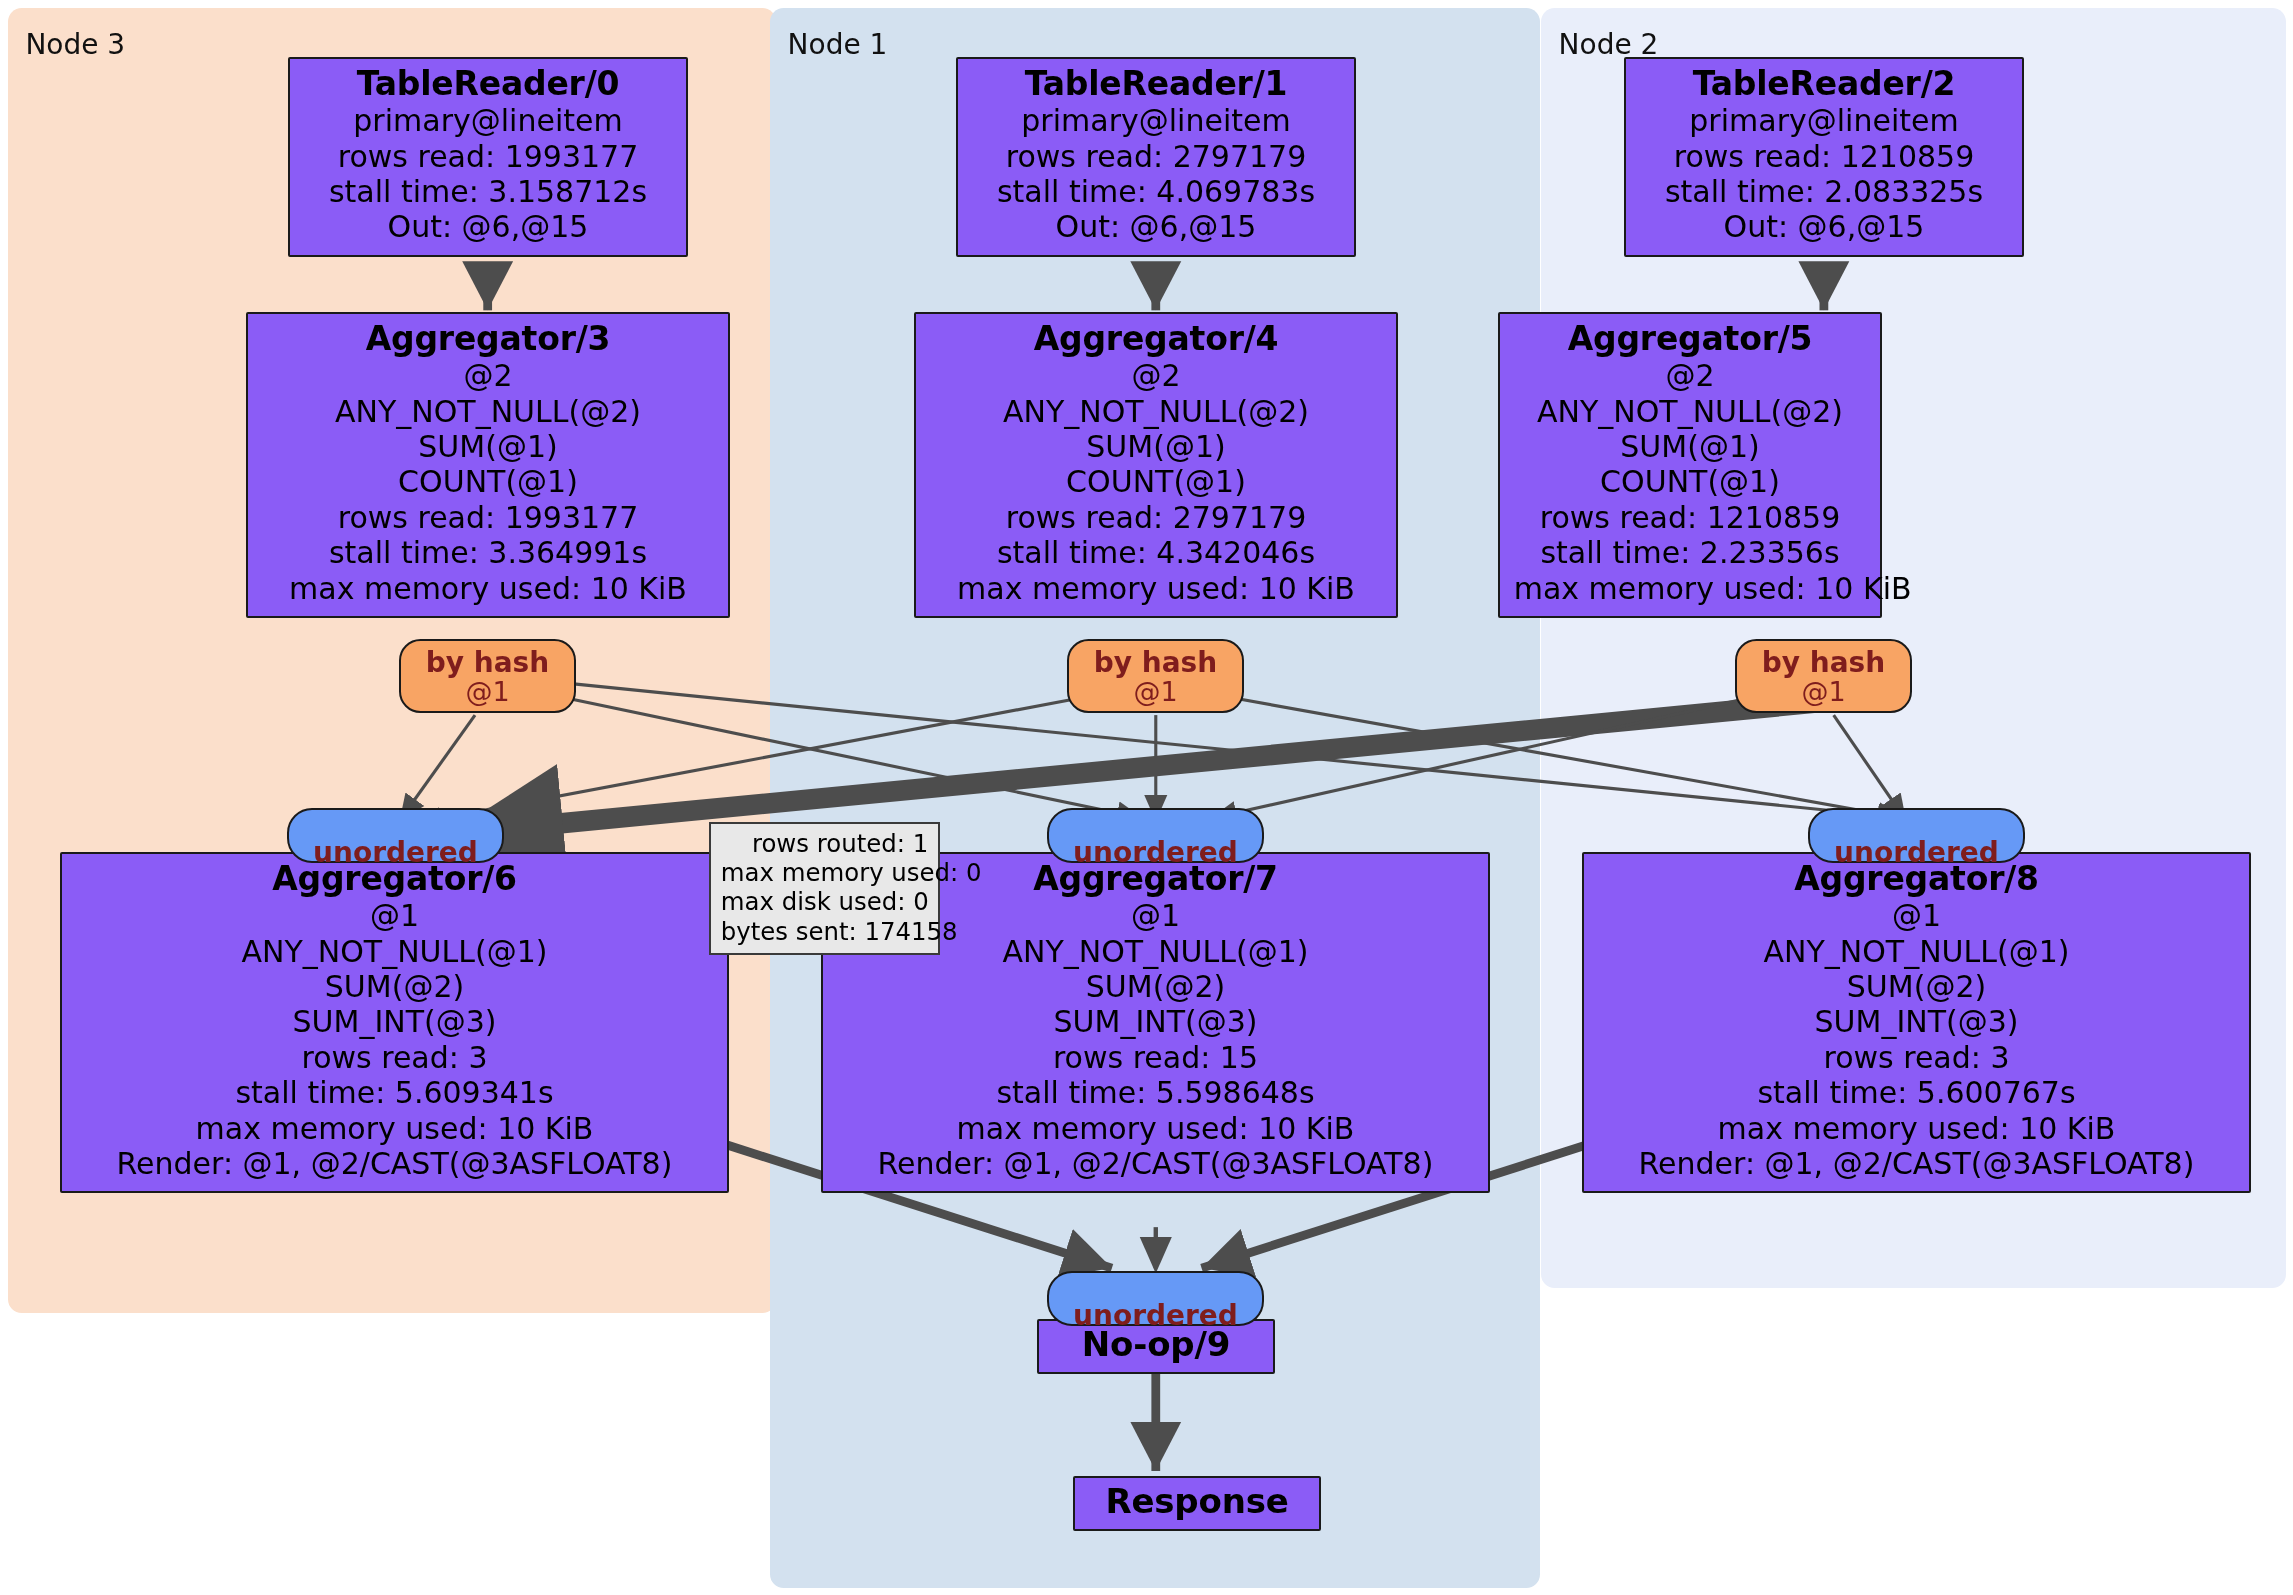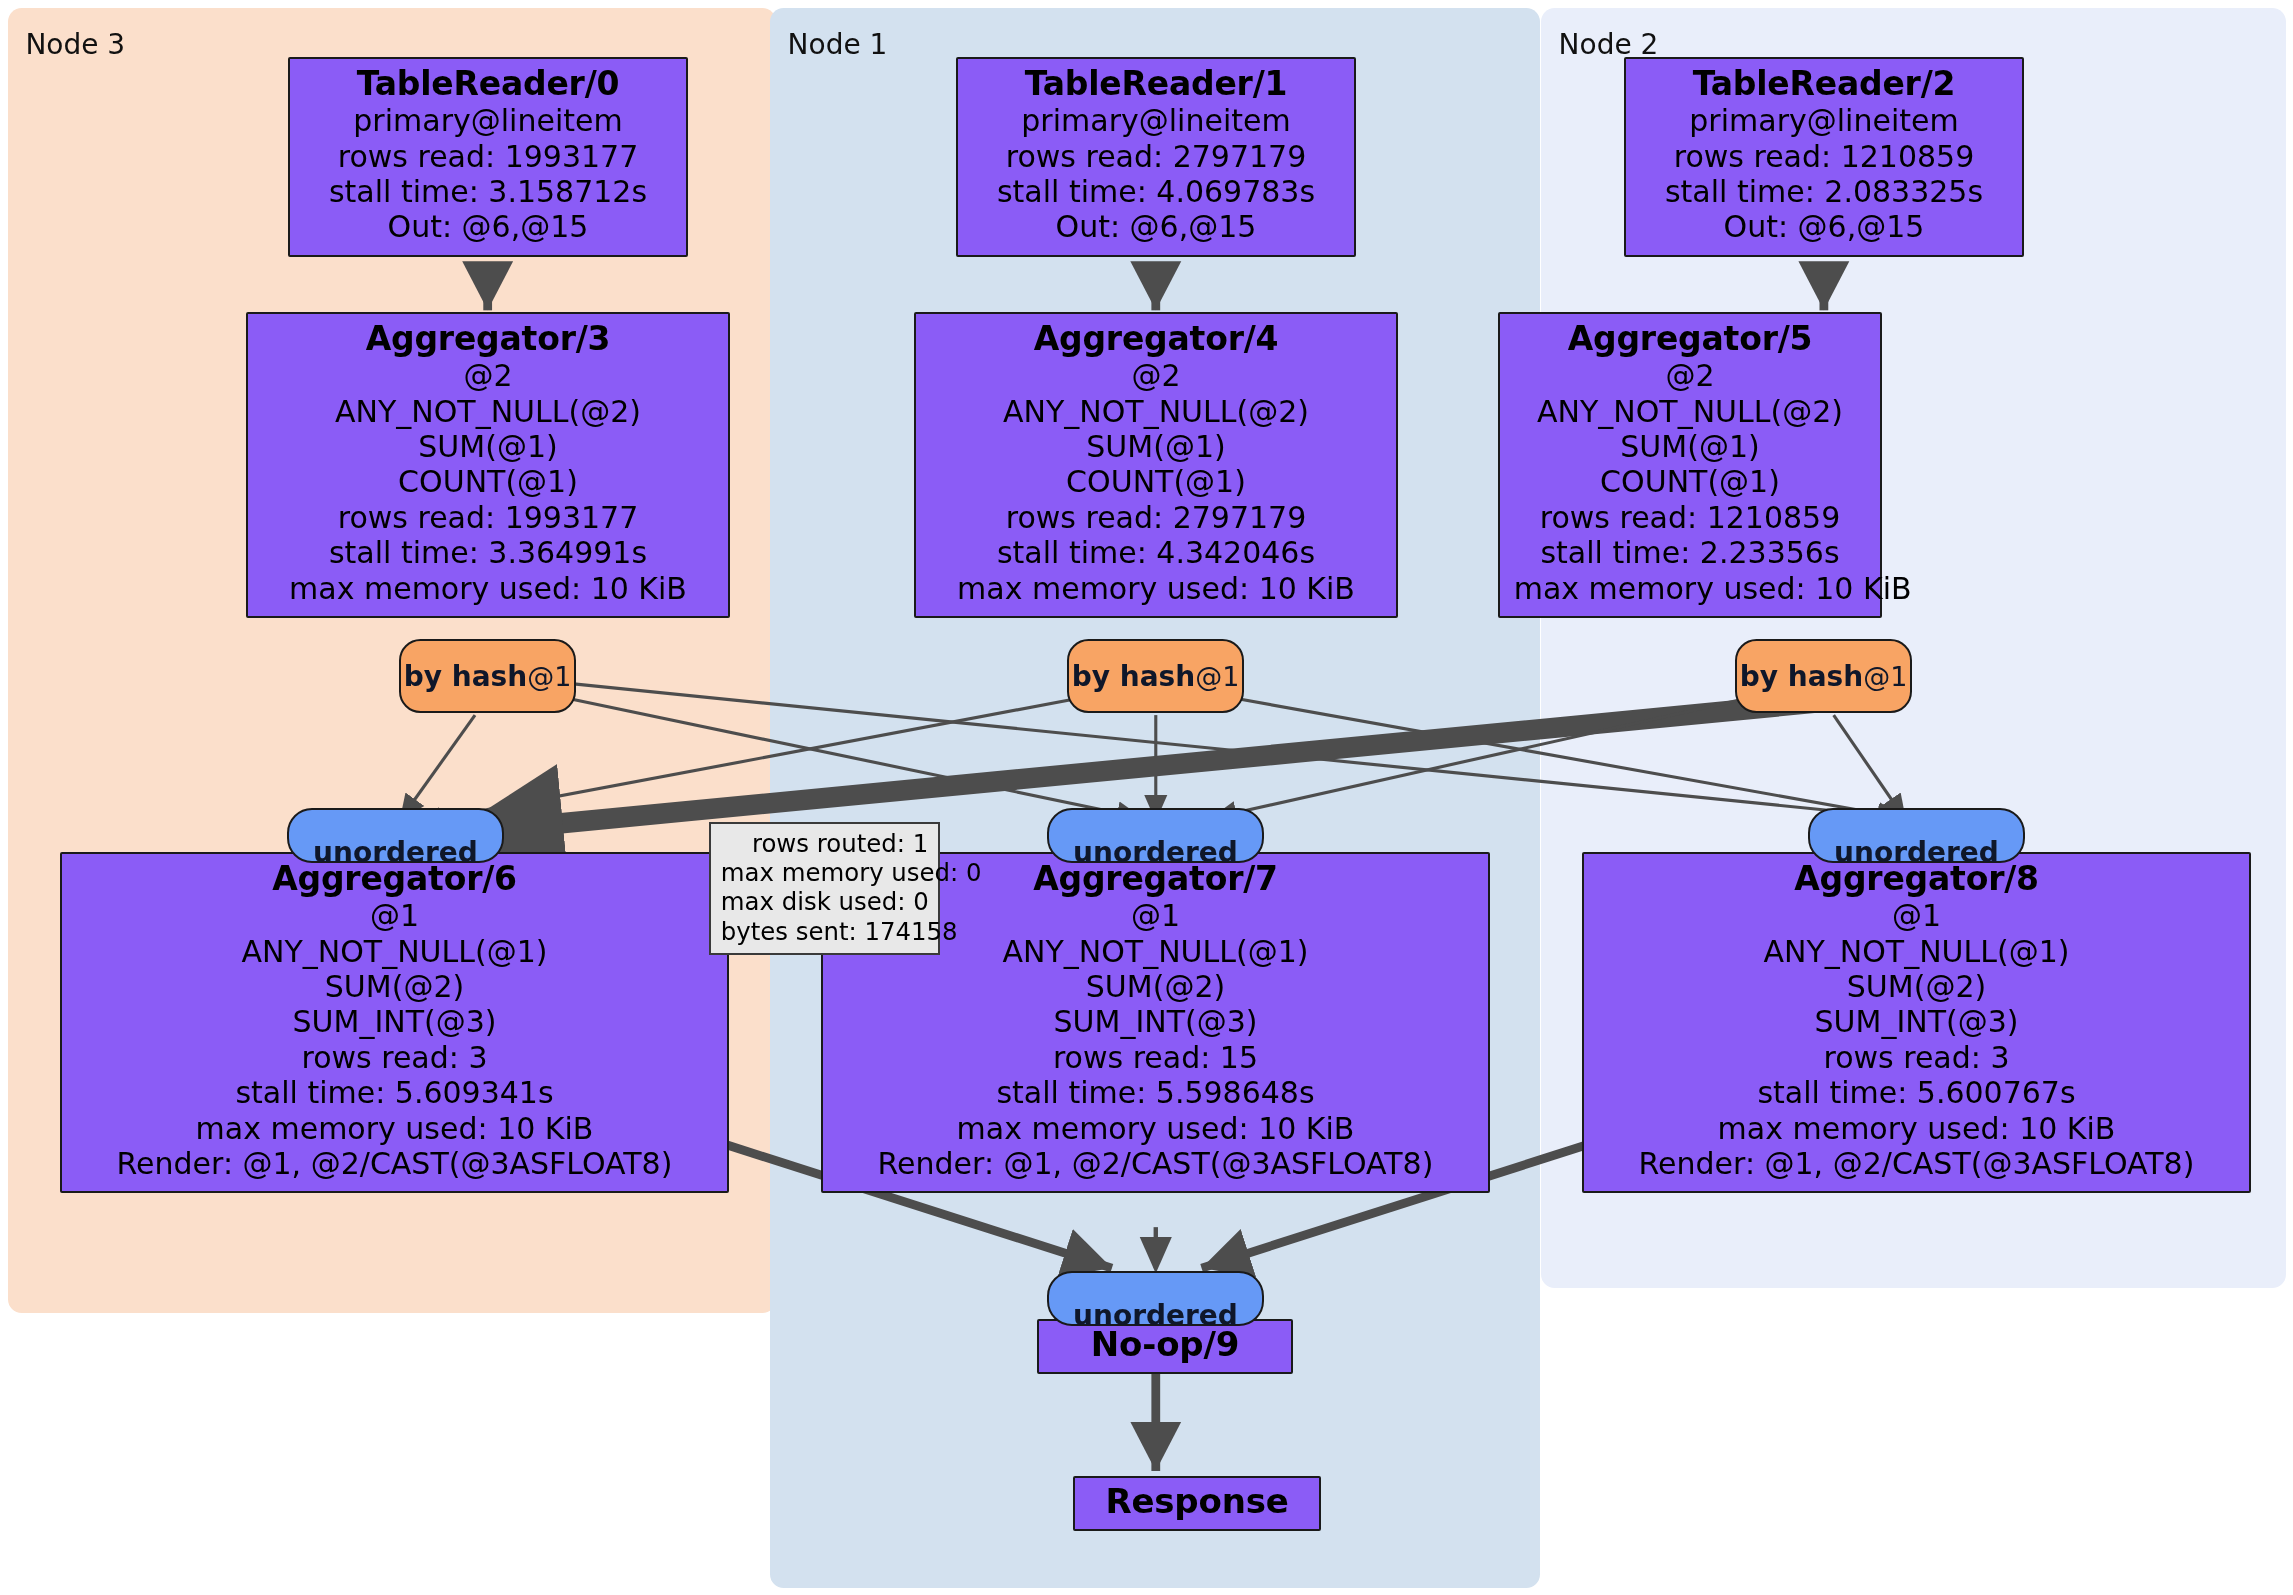--- a/index.html
+++ b/index.html
@@ -83,24 +83,24 @@
     padding: 3.9px 25px 7.8px 25px;
   }
   .proc-compact .proc-title { font-size: 34px; }
 
   
   .pill {
     position: absolute;
     box-sizing: border-box;
     border: 2.9px solid #1a1a1a;
     text-align: center;
-    color: #0f172a;
+    color: #7f1d1d;
     z-index: 7;
     display: flex;
-    flex-direction: row;
+    flex-direction: column;
     justify-content: center;
     align-items: center;
   }
   .pill-hash {
     background: #f8a464;
     border-radius: 21.5px;
     width: 177px;
     height: 74px;
     padding-top: 2px;
   }
@@ -309,20 +309,20 @@
   <div class="stats-line">rows routed: 1</div>
   <div class="stats-line">max memory used: 0</div>
   <div class="stats-line">max disk used: 0</div>
   <div class="stats-line">bytes sent: 174158</div>
 </div>
 
 <div class="pill pill-unordered" style="left:1047px; top:1271px;">
   <span class="pill-title">unordered</span>
 </div>
 
-<div class="proc-box proc-compact" id="box-noop9" style="left:1037px; top:1319px; width:256px;">
+<div class="proc-box proc-compact" id="box-noop9" style="left:1037px; top:1319px; width:238px;">
   <div class="proc-title">No-op/9</div>
 </div>
 
 <div class="proc-box proc-compact" id="box-response" style="left:1032px; top:1476px; width:248px;margin-left:41px;">
   <div class="proc-title">Response</div>
 </div>
 
 
 </body></html>

